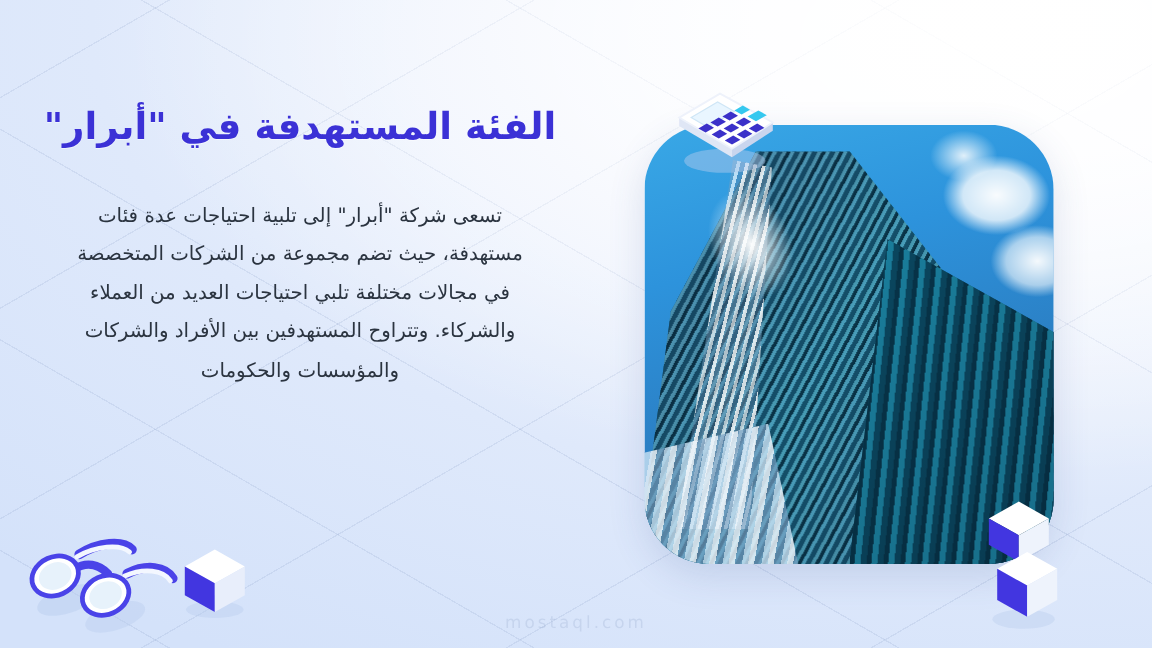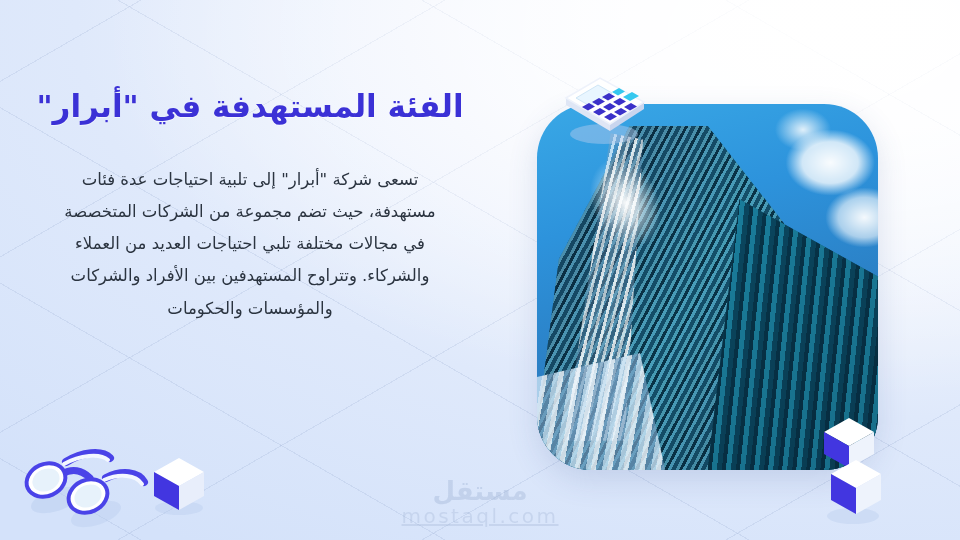--- a/index.html
+++ b/index.html
@@ -132,21 +132,21 @@
   .watermark{
     position:absolute;left:0;right:0;bottom:14px;
     display:flex;flex-direction:column;align-items:center;gap:2px;
     opacity:.30;pointer-events:none;
   }
   .wm-ar{
     font-size:26px;font-weight:700;color:#8fa6cc;letter-spacing:1px;direction:rtl;
     line-height:1;
   }
   .wm-en{
-    font-size:20px;font-weight:400;color:#9db0d2;letter-spacing:2.5px;line-height:1;text-decoration:underline;
+    font-size:14px;font-weight:400;color:#9db0d2;letter-spacing:2.5px;line-height:1;
   }
 </style>
 </head>
 <body>
 
 <div class="slide">
 
   <div class="iso-grid"></div>
   <div class="iso-fade"></div>
 
@@ -237,17 +237,16 @@
       <path d="M6 16 L31 30 L31 52 L6 38 Z" fill="#4236e0"></path>
       <path d="M56 16 L31 30 L31 52 L56 38 Z" fill="#eef3fc"></path>
 
       <path d="M38 44 L63 58 L38 72 L13 58 Z" fill="#ffffff"></path>
       <path d="M13 58 L38 72 L38 98 L13 84 Z" fill="#4236e0"></path>
       <path d="M63 58 L38 72 L38 98 L63 84 Z" fill="#eef3fc"></path>
     </svg>
   </div>
 
   <div class="watermark">
-    <div class="wm-ar">مستقل</div>
     <div class="wm-en">mostaql.com</div>
   </div>
 
 </div>
 
 </body></html>

